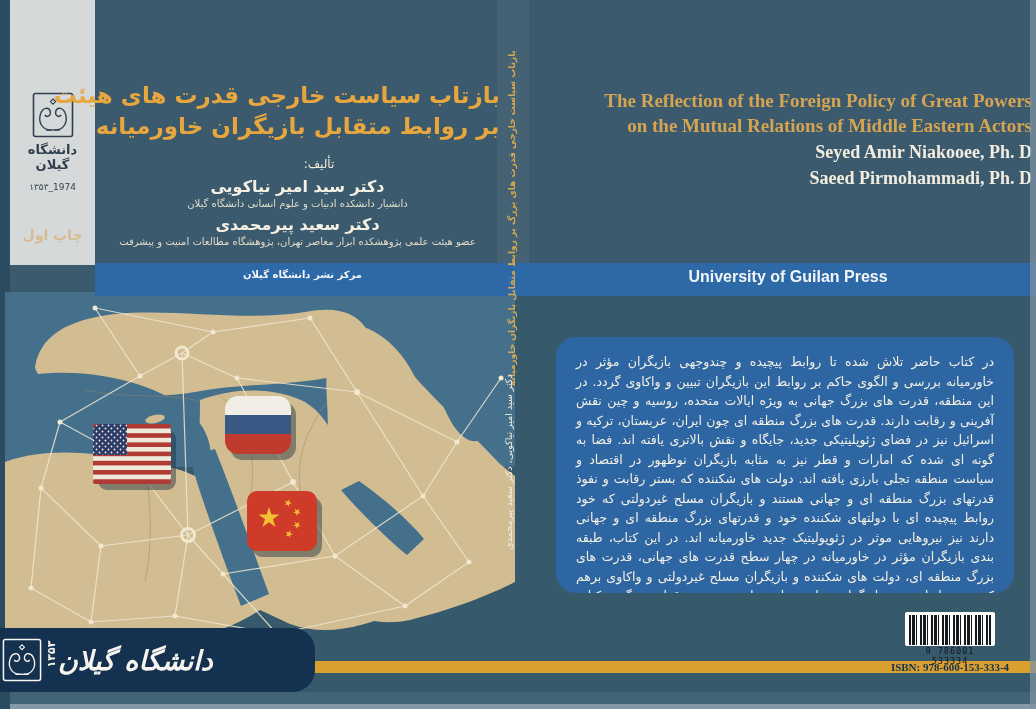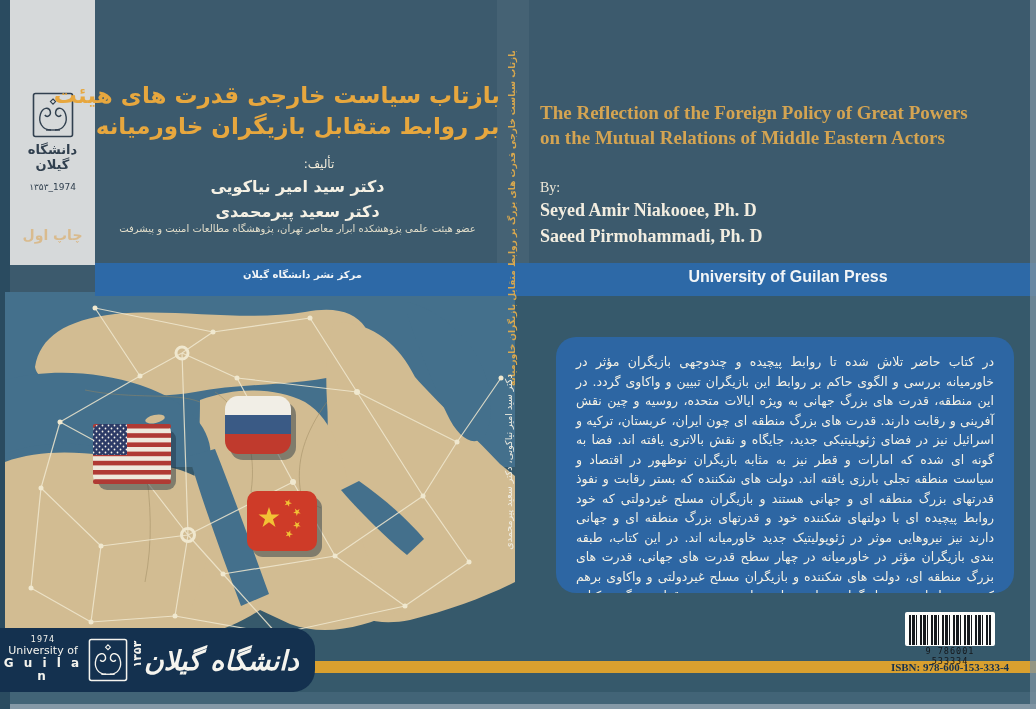--- a/index.html
+++ b/index.html
@@ -20,21 +20,21 @@
   .flap-script{font-size:13px;font-weight:bold;margin-top:4px;}
   .flap-years{font-size:9px;letter-spacing:1px;margin-top:10px;}
   .edition{left:10px;top:227px;width:85px;text-align:center;font-size:14px;font-weight:bold;color:#d9bb8e;}
   
   .back-block{left:95px;top:80px;width:405px;text-align:center;direction:rtl;}
   .fa-title{font-size:23px;line-height:31px;font-weight:bold;color:#e7a73e;white-space:nowrap;}
   .fa-byline{font-size:12px;color:#f0ead8;margin-top:15px;padding-left:43px;}
   .fa-author{font-size:16px;font-weight:bold;color:#f4f0e4;margin-top:6px;}
   .fa-affil{font-size:10px;color:#e0dcc9;margin-top:2px;}
   
-  .front-block{left:540px;top:100px;width:492px;text-align:left;font-family:"Liberation Serif",serif;}
+  .front-block{left:540px;top:88px;width:492px;text-align:right;font-family:"Liberation Serif",serif;}
   .en-title{font-size:19px;line-height:25px;font-weight:bold;color:#d4a452;white-space:nowrap;}
   .en-by{font-size:14px;color:#eee8d8;margin-top:30px;}
   .en-author{font-size:18px;line-height:23px;font-weight:bold;color:#f2ede0;margin-top:3px;}
   
   .pub-bar{left:95px;top:263px;width:941px;height:33px;background:#2d69a7;}
   .pub-fa{left:95px;top:269px;width:415px;text-align:center;font-size:10px;font-weight:bold;color:#f2f5f7;direction:rtl;}
   .pub-en{left:540px;top:268px;width:496px;text-align:center;font-size:16px;font-weight:bold;color:#f2f5f7;font-family:"Liberation Sans",sans-serif;}
   
   .spine-top{left:512px;top:135px;width:170px;transform:translate(-50%,-50%) rotate(-90deg);
     text-align:center;font-size:9px;line-height:12px;font-weight:bold;color:#d9a84e;direction:rtl;white-space:nowrap;}
@@ -181,28 +181,28 @@
     </div>
     <div></div>
   </div>
   <div class="abs edition">چاپ اول</div>
 
   <div class="abs back-block">
     <div class="fa-title">بازتاب سیاست خارجی قدرت های هیئت</div>
     <div class="fa-title">بر روابط متقابل بازیگران خاورمیانه</div>
     <div class="fa-byline">تألیف:</div>
     <div class="fa-author">دکتر سید امیر نیاکویی</div>
+    <div class="fa-affil">دانشیار دانشکده ادبیات و علوم انسانی دانشگاه گیلان</div>
     <div class="fa-author">دکتر سعید پیرمحمدی</div>
     <div class="fa-affil">عضو هیئت علمی پژوهشکده ابرار معاصر تهران، پژوهشگاه مطالعات امنیت و پیشرفت</div>
   </div>
 
   <div class="abs front-block">
     <div class="en-title">The Reflection of the Foreign Policy of Great Powers</div>
     <div class="en-title">on the Mutual Relations of Middle Eastern Actors</div>
-    <div class="en-by">By:</div>
     <div class="en-author">Seyed Amir Niakooee, Ph. D</div>
     <div class="en-author">Saeed Pirmohammadi, Ph. D</div>
   </div>
 
   <div class="abs pub-bar"></div>
   <div class="abs pub-fa">مرکز نشر دانشگاه گیلان</div>
   <div class="abs pub-en">University of Guilan Press</div>
 
   <div class="abs spine-top">بازتاب سیاست خارجی قدرت های بزرگ  بر روابط متقابل بازیگران خاورمیانه</div>
   <div class="abs spine-bottom">دکتر سید امیر نیاکویی، دکتر سعید پیرمحمدی</div>
@@ -213,25 +213,20 @@
 
   <div class="abs gold-stripe"></div>
   <div class="abs isbn">ISBN: 978-600-153-333-4</div>
 
   <div class="abs barcode-box">
     <div class="bars"></div>
     <div class="barcode-digits">9 786001 533334</div>
   </div>
 
   <div class="abs footer-logo">
-    <div class="fl-en">
-      <div class="fl-year">1974</div>
-      <div class="fl-l1">University of</div>
-      <div class="fl-l2">G u i l a n</div>
-    </div>
     <svg class="fl-emblem" width="40" height="46" viewBox="0 0 42 46">
       <rect x="1.5" y="1.5" width="39" height="43" rx="2" fill="none" stroke="#f5f4ee" stroke-width="1.6"></rect>
       <path d="M21,7 l2.6,2.6 -2.6,2.6 -2.6,-2.6 z" fill="none" stroke="#f5f4ee" stroke-width="1.1"></path>
       <path d="M19,38 C10,38 6,30 8.5,22 C10.5,15.5 17,14.5 18.3,19.5 C19.3,23.5 15,26 12.8,23" fill="none" stroke="#f5f4ee" stroke-width="1.4"></path>
       <path d="M23,38 C32,38 36,30 33.5,22 C31.5,15.5 25,14.5 23.7,19.5 C22.7,23.5 27,26 29.2,23" fill="none" stroke="#f5f4ee" stroke-width="1.4"></path>
       <path d="M14,38 L28,38" stroke="#f5f4ee" stroke-width="1.4"></path>
     </svg>
     <div class="fl-fayear">۱۳۵۳</div>
     <div class="fl-script">دانشگاه گیلان</div>
   </div>

